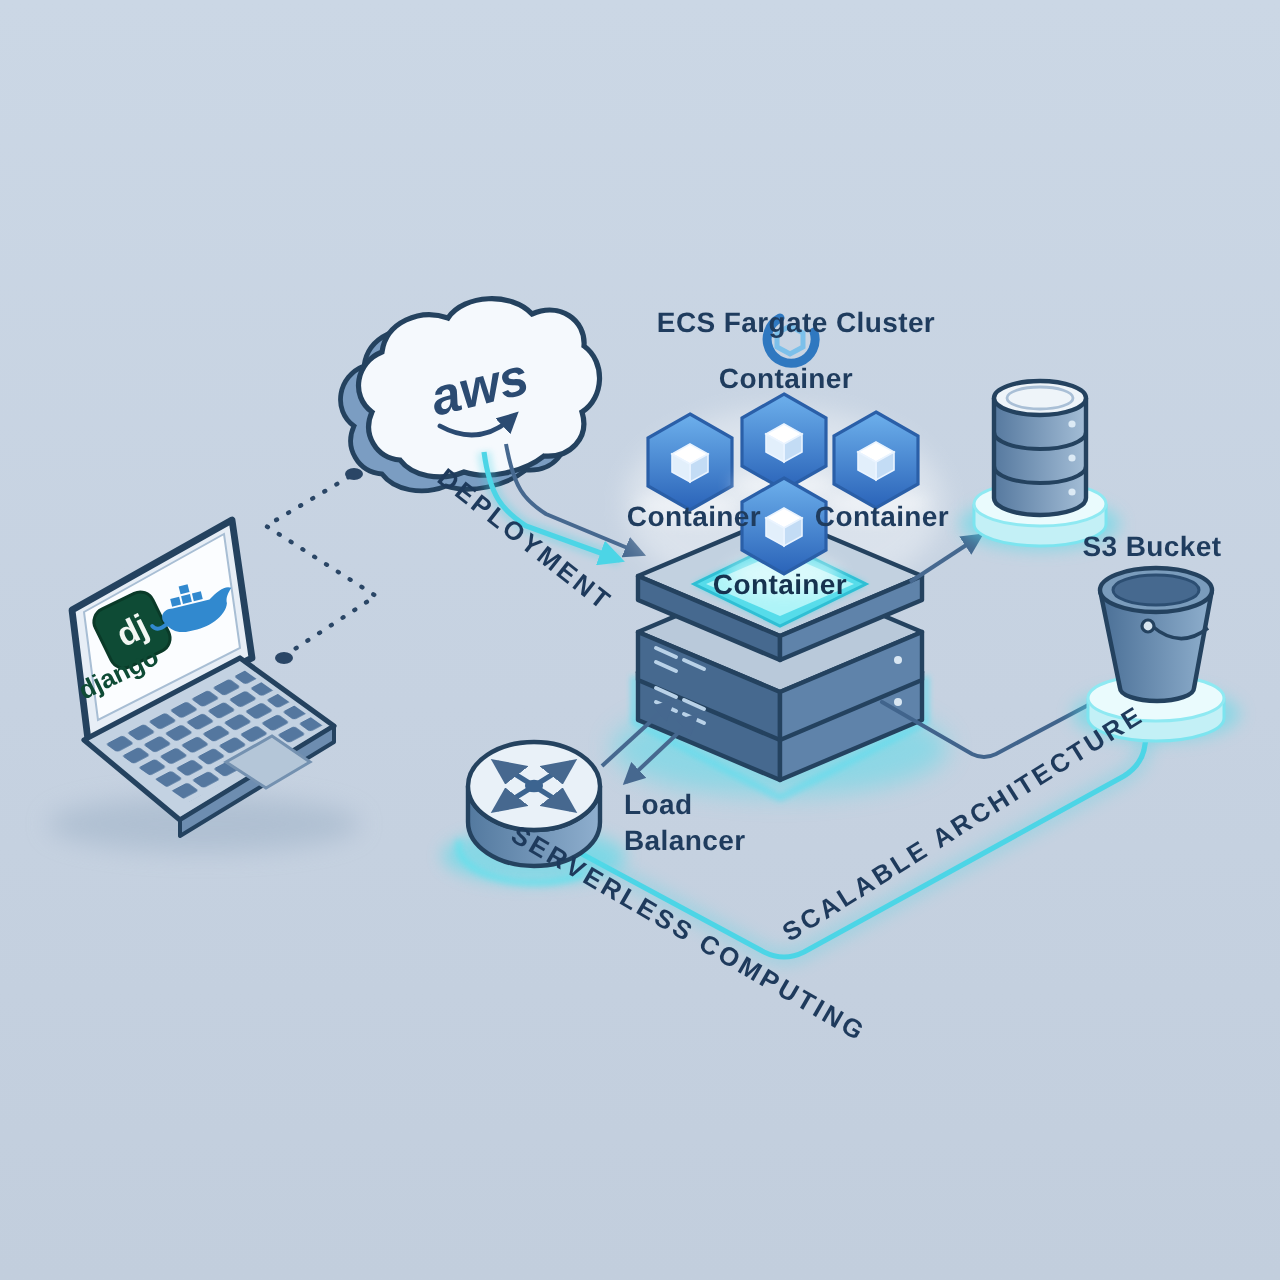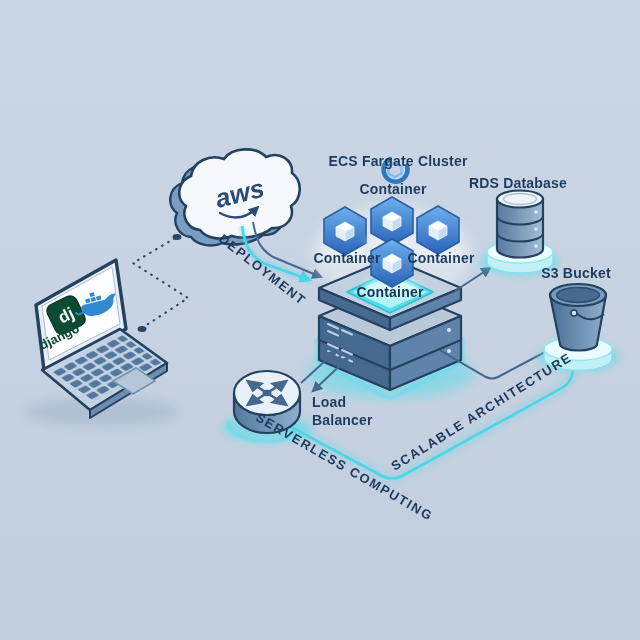--- a/index.html
+++ b/index.html
@@ -246,21 +246,20 @@
 <div class="label node-label" style="left:308px;top:152px;width:180px;">ECS Fargate Cluster</div>
 
 <div class="label node-label" style="left:333px;top:180px;width:120px;">Container</div>
 
 <div class="label node-label" style="left:297px;top:249px;width:100px;">Container</div>
 
 <div class="label node-label" style="left:391px;top:249px;width:100px;">Container</div>
 
 <div class="label node-label" style="left:340px;top:283px;width:100px;color:#16324f;">Container</div>
 
-<div class="label node-label" style="left:448px;top:174px;width:140px;">RDS Database</div>
 
 <div class="label node-label" style="left:506px;top:264px;width:140px;">S3 Bucket</div>
 
 <div class="label node-label lb-label" style="left:312px;top:393px;">Load Balancer</div>
 
 <div class="label flow-label" style="left:192px;top:262px;width:140px;transform:rotate(38deg);">DEPLOYMENT</div>
 
 <div class="label flow-label" style="left:234px;top:459px;width:220px;transform:rotate(30deg);">SERVERLESS COMPUTING</div>
 
 <div class="label flow-label" style="left:372px;top:404px;width:220px;transform:rotate(-32deg);">SCALABLE ARCHITECTURE</div>

